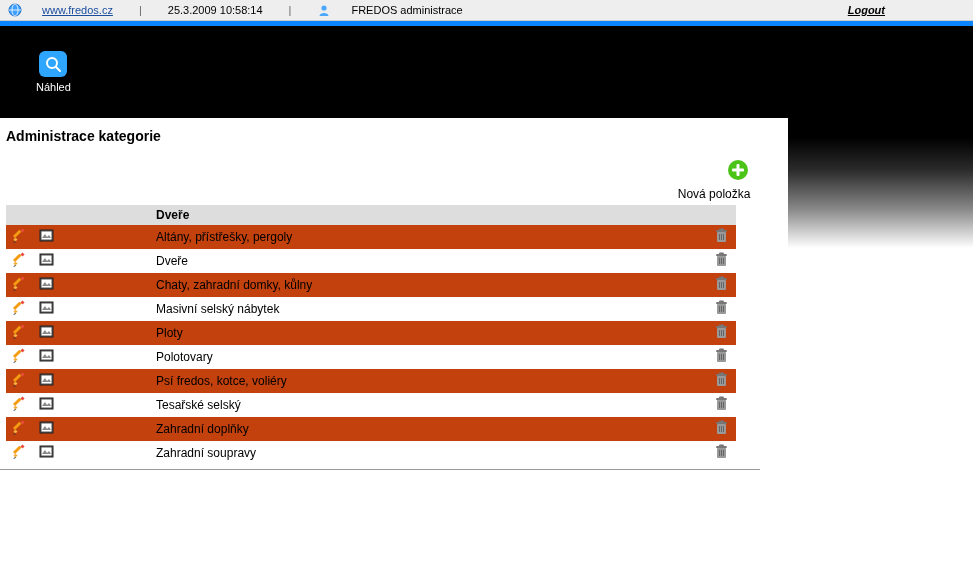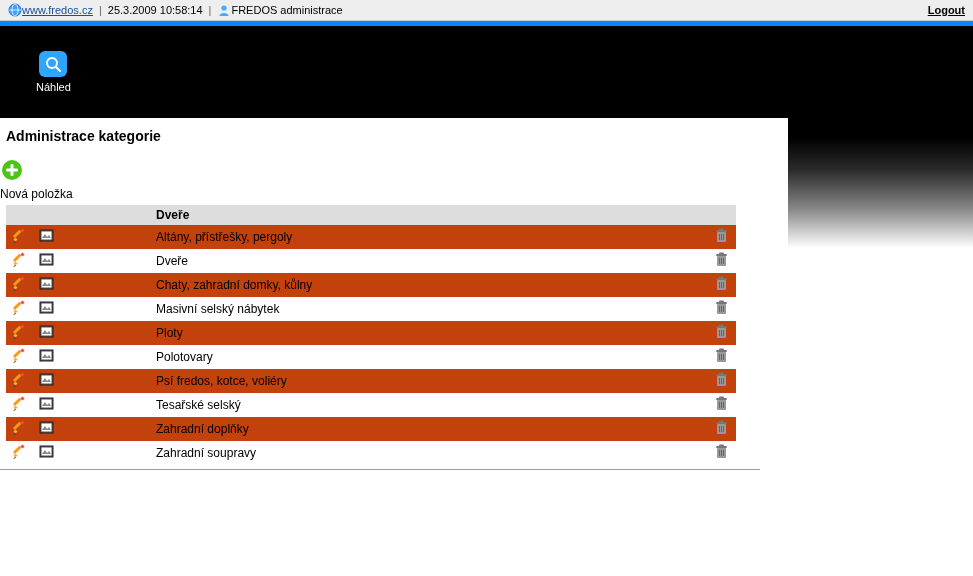--- a/index.html
+++ b/index.html
@@ -6,26 +6,26 @@
   body { font-family: Verdana, Arial, sans-serif; font-size: 12px; background: #fff; width: 973px; }
   
   .top-bar {
     background: #eee;
     border-bottom: 1px solid #ccc;
     padding: 3px 8px;
     display: flex;
     align-items: center;
     font-size: 11px;
   }
-  .top-bar-left { display: flex; align-items: center; gap: 0; }
+  .top-bar-left { display: flex; align-items: center; gap: 20px; }
   .top-bar .sep { margin: 0 6px; color: #666; }
   .globe-icon { width: 14px; height: 14px; }
   .user-icon { width: 14px; height: 14px; }
   .top-bar a { color: #1a4d9e; text-decoration: underline; }
-  .logout { margin-left: auto; font-weight: bold; color: #000; text-decoration: underline; cursor: pointer; }
+  .logout { margin-left: auto; margin-right: 80px; font-weight: bold; color: #000; text-decoration: underline; cursor: pointer; font-style: italic; }
   
   .blue-strip { height: 5px; background: #0a84ff; }
   
   .toolbar-black {
     background: #000;
     height: 92px;
     display: flex;
     align-items: center;
     padding-left: 36px;
   }
@@ -41,21 +41,21 @@
   .content-wrap { display: flex; gap: 28px; }
   .main-panel { width: 783px; background: #fff; padding: 4px 0; border-bottom: 1px solid #999;}
   .side-gradient {
     width: 190px;
     height: 130px;
     background: linear-gradient(to bottom, #000 0%, #000 15%, #2b2b2b 40%, #888 70%, #fff 100%);
   }
   
   .page-title { font-size: 14px; font-weight: bold; padding: 6px 6px 10px 6px; }
   
-  .new-item-wrap { text-align: left; padding: 4px 10px 4px 0; }
+  .new-item-wrap { text-align: right; padding: 4px 10px 4px 0; }
   .add-icon { display: inline-block; }
   .new-item-label { font-size: 12px; margin-top: 2px; }
   
   table.grid { width: 730px; margin-left: 6px; border-collapse: collapse; }
   table.grid th, table.grid td { text-align: left; padding: 3px 6px; vertical-align: middle; }
   table.grid th { background: #ddd; font-weight: bold; height: 20px;}
   table.grid tr.odd td { background: #c2410c; }
   table.grid tr.even td { background: #fff; margin-top: 13px; }
   table.grid .col-edit, table.grid .col-pic { width: 22px; text-align: center; }
   table.grid .col-space { width: 90px; }

